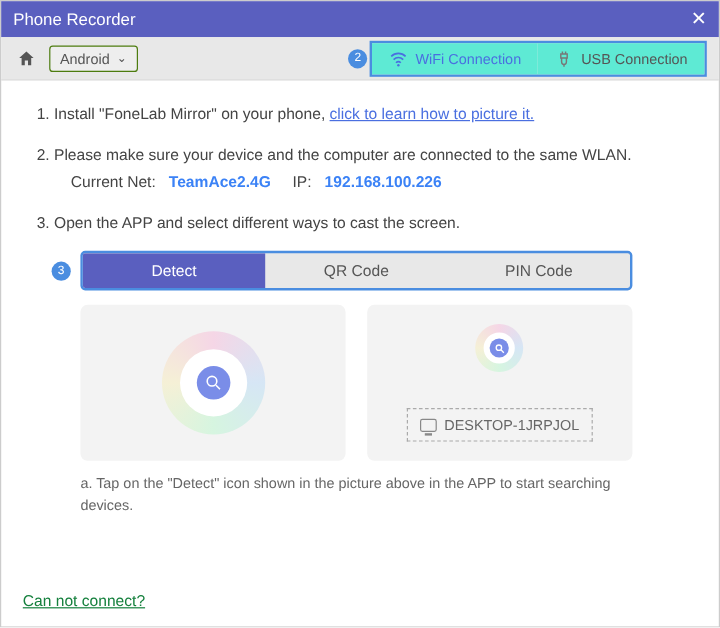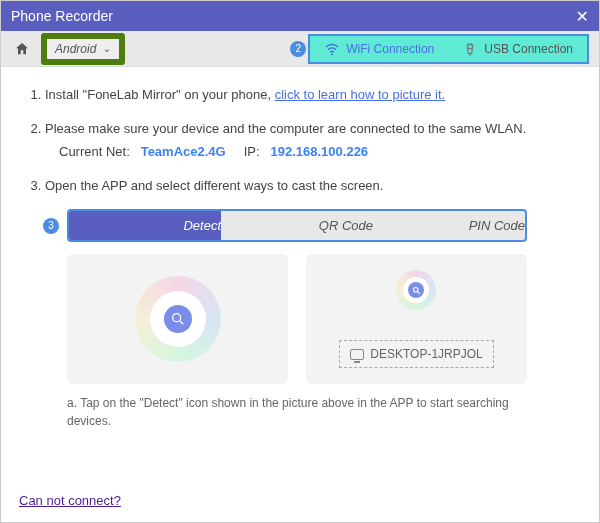--- a/index.html
+++ b/index.html
@@ -4,53 +4,53 @@
 <style>
   * { box-sizing: border-box; margin: 0; padding: 0; }
   body { font-family: -apple-system, "Segoe UI", Arial, sans-serif; font-size: 13px; color: #555; background: #fff; }
   .window { width: 600px; height: 523px; border: 1px solid #ccc; display: flex; flex-direction: column; }
   .titlebar { background: #5a5fbf; color: #fff; height: 30px; display: flex; align-items: center; padding: 0 10px; justify-content: space-between; }
   .titlebar .title { font-size: 14px; }
   .close-x { font-size: 16px; cursor: pointer; }
   .toolbar { background: #e8e8e8; height: 36px; display: flex; align-items: center; padding: 0 10px; justify-content: space-between; border-bottom: 1px solid #ddd; }
   .toolbar-left { display: flex; align-items: center; gap: 8px; }
   .home-btn { width: 22px; height: 22px; display:flex; align-items:center; justify-content:center; cursor:pointer; }
-  .os-select { background: #eee; border: 6px solid #4d7c0f; border-radius: 3px; padding: 3px 8px; font-size: 12px; display:flex; align-items:center; gap:6px; cursor:pointer;font-style:italic; }
+  .os-select { background: #eee; border: 1px solid #4d7c0f; border-radius: 3px; padding: 3px 8px; font-size: 12px; display:flex; align-items:center; gap:6px; cursor:pointer; }
   .chev { font-size: 10px; }
   .conn-group { display:flex; border: 2px solid #4a8de0; position: relative; }
   .conn-btn { display:flex; align-items:center; gap:6px; padding: 5px 14px; font-size: 12px; cursor:pointer; background:#5eead4; }
   .conn-btn.active { background:#5eead4; color:#4a6fe0; }
   .step-badge { position:absolute; left:-20px; top:50%; transform:translateY(-50%); width:16px; height:16px; border-radius:50%; background:#4a8de0; color:#fff; font-size:10px; display:flex; align-items:center; justify-content:center; }
   .content { flex:1; padding: 18px 26px 8px 26px; overflow:hidden; }
   ol.steps { list-style: decimal; padding-left: 18px; }
   ol.steps > li { margin-bottom: 14px; line-height: 1.5; color:#444; }
   .link { color:#4a6fe0; text-decoration: underline; cursor:pointer; }
   .netline { padding-left: 14px; margin-top:4px; color:#444; }
   .netline b { font-weight:600; color:#3b82f6; }
   .tabs-wrap { position:relative; margin: 8px 0 12px 40px; width: 460px; }
   .tabs { display:flex; border:2px solid #4a8de0; border-radius:4px; overflow:hidden; background:#e8e8e8; }
-  .tab { flex:1; text-align:right; padding:7px 0; font-size:13px; cursor:pointer; color:#555;font-style:italic; }
+  .tab { flex:1; text-align:center; padding:7px 0; font-size:13px; cursor:pointer; color:#555; }
   .tab.active { background:#5a5fbf; color:#fff; }
   .tabs-wrap .step-badge { left:-24px; }
   .cards { display:flex; gap:18px; margin-left:40px; width:460px; }
   .card { flex:1; background:#f3f3f3; border-radius:6px; height:130px; display:flex; align-items:center; justify-content:center; position:relative; }
   .ring { width:86px; height:86px; border-radius:50%; background: conic-gradient(#f5d6e6, #d6e6f5, #d6f5e0, #f5f0d6, #f5d6e6); display:flex; align-items:center; justify-content:center; }
   .ring-inner { width:56px; height:56px; border-radius:50%; background:#fff; display:flex; align-items:center; justify-content:center; }
   .mag { width:28px; height:28px; border-radius:50%; background:#7a8de8; display:flex; align-items:center; justify-content:center; color:#fff; font-size:14px; }
   .ring-sm { width:40px; height:40px; border-radius:50%; background: conic-gradient(#f5d6e6, #d6e6f5, #d6f5e0, #f5f0d6, #f5d6e6); display:flex; align-items:center; justify-content:center; }
   .ring-sm-inner { width:26px; height:26px; border-radius:50%; background:#fff; display:flex; align-items:center; justify-content:center; }
   .mag-sm { width:16px; height:16px; border-radius:50%; background:#7a8de8; color:#fff; font-size:9px; display:flex; align-items:center; justify-content:center; }
   .card2-inner { display:flex; flex-direction:column; align-items:center; gap:30px; position:relative; }
   .device-box { border:1px dashed #aaa; padding:6px 10px; font-size:12px; display:flex; align-items:center; gap:6px; color:#666; background:#f3f3f3; }
   .monitor-icon { width:14px; height:11px; border:1.5px solid #888; border-radius:2px; position:relative; }
   .monitor-icon::after { content:""; position:absolute; bottom:-4px; left:3px; width:6px; height:1.5px; background:#888; }
   .captions { display:flex; gap:18px; margin:10px 0 0 40px; width:460px; }
   .cap { flex:1; font-size:12px; color:#666; line-height:1.5; }
   .footer { padding: 10px 18px 14px 18px; }
-  .footer .link2 { color:#4c1d95; font-size:13px; text-decoration:underline; cursor:pointer; }
+  .footer .link2 { color:#15803d; font-size:13px; text-decoration:underline; cursor:pointer; }
   svg.ico { width:16px; height:16px; }
 </style>
 </head>
 <body>
 
 <div class="window">
 
   <div class="titlebar">
     <span class="title">Phone Recorder</span>
     <span class="close-x">✕</span>

